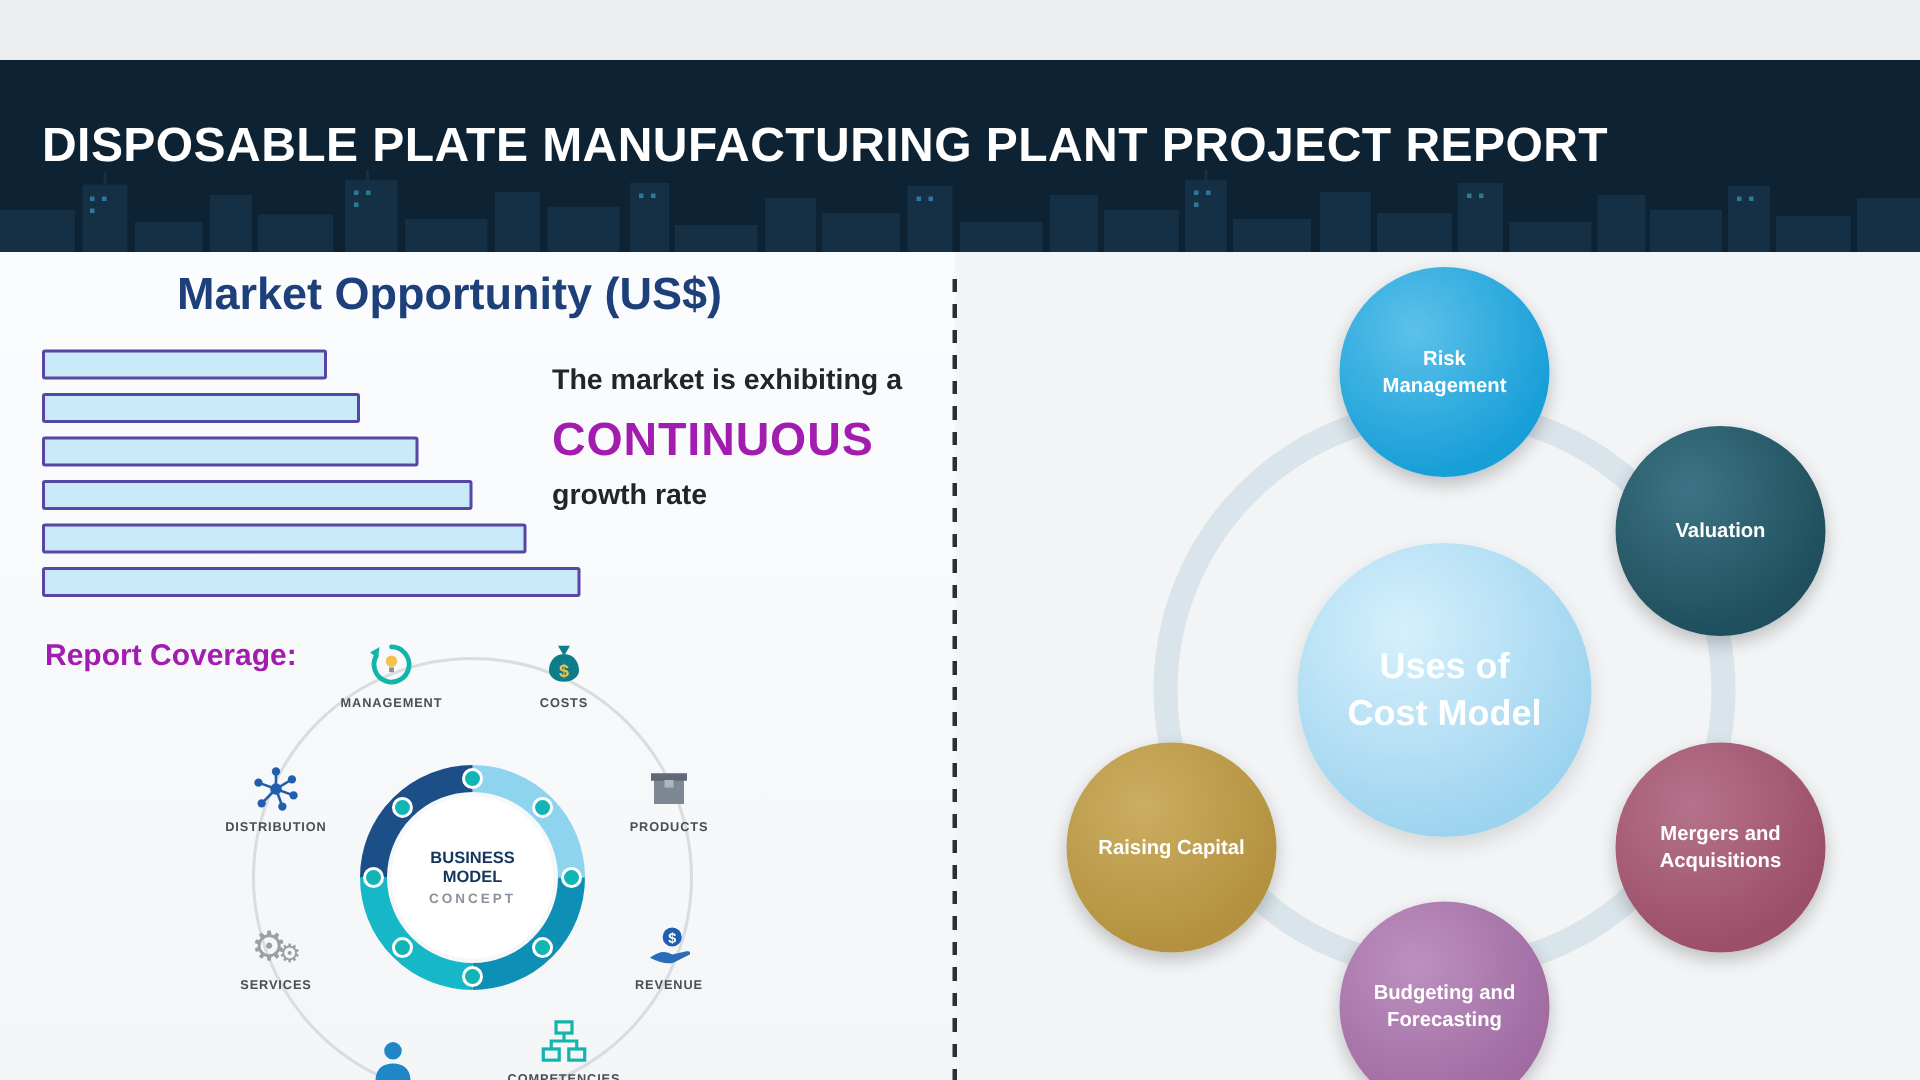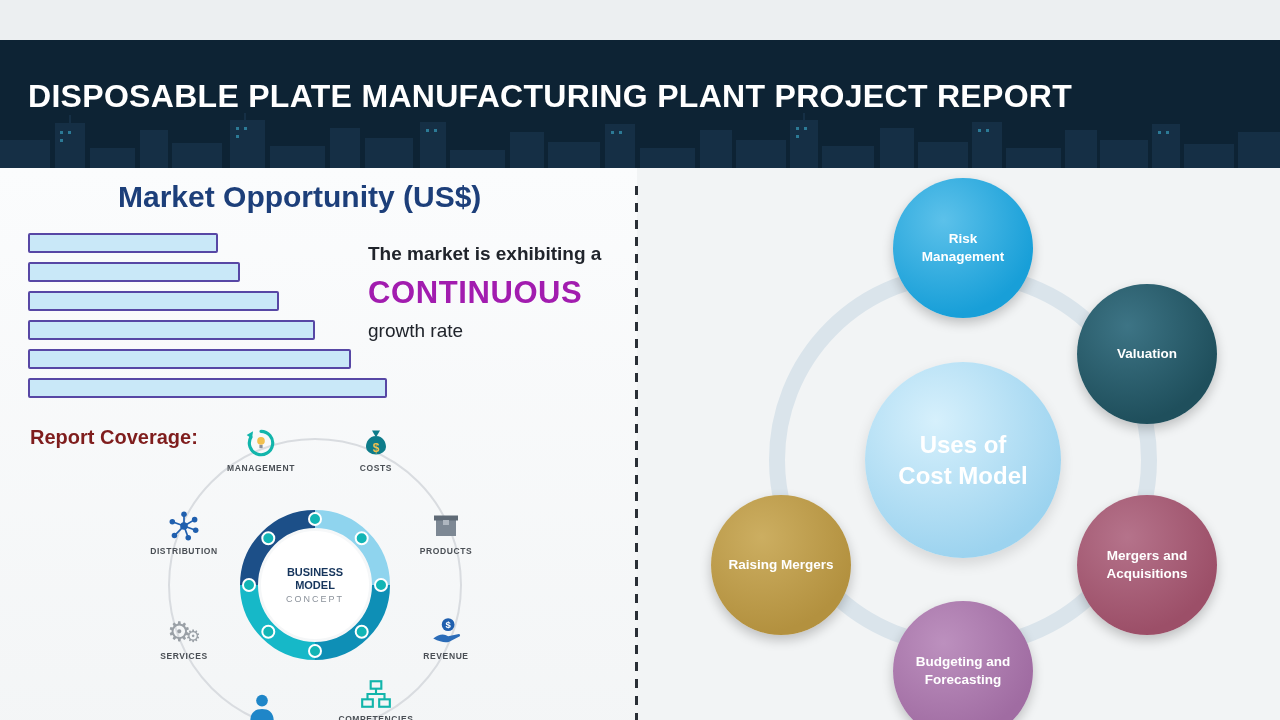--- a/index.html
+++ b/index.html
@@ -20,31 +20,31 @@
   .divider { position:absolute; left:635px; top:146px; height:558px; width:3px;
     background:repeating-linear-gradient(180deg,#2A2F36 0 9px,transparent 9px 17px); }
 
   
   .market-title { position:absolute; left:118px; top:140px; font-size:30px; font-weight:700; color:#1D3F7A; }
   .bar-chart { position:absolute; left:28px; top:193px; width:365px; }
   .bar { height:20px; margin-bottom:9px; background:#C9E8F8; border:2px solid #5747A5; border-radius:2px; }
   .growth { position:absolute; left:368px; top:203px; width:285px; color:#20242B; }
   .growth-l1 { font-size:19px; font-weight:700; }
   .growth-hl { font-size:31px; font-weight:800; color:#a21caf; letter-spacing:.6px; margin:10px 0 9px; }
-  .growth-l2 { font-size:19px; font-weight:400; }
-  .report-coverage { position:absolute; left:30px; top:386px; font-size:20px; font-weight:800; color:#7f1d1d; }
+  .growth-l2 { font-size:19px; font-weight:700; }
+  .report-coverage { position:absolute; left:30px; top:386px; font-size:20px; font-weight:800; color:#a21caf; }
 
   
   .bm { position:absolute; left:145px; top:380px; width:340px; height:335px; }
   .bm-faint { position:absolute; left:0; top:0; }
   .bm-ring-svg { position:absolute; left:75px; top:70px; }
   .bm-center { position:absolute; left:116px; top:111px; width:108px; height:108px; background:#ffffff; border-radius:50%;
     display:flex; flex-direction:column; align-items:center; justify-content:center; }
   .bm-center-t { font-size:11px; font-weight:800; color:#16355C; line-height:1.15; }
-  .bm-center-sub { font-size:9px; font-weight:400; color:#8B929B; letter-spacing:2px; margin-top:2px; }
+  .bm-center-sub { font-size:9px; font-weight:700; color:#8B929B; letter-spacing:2px; margin-top:2px; }
   .bm-item { position:absolute; width:96px; margin-left:-48px; display:flex; flex-direction:column; align-items:center; }
   .bm-item-icon { height:36px; display:flex; align-items:center; justify-content:center; }
   .bm-item-label { margin-top:2px; font-size:8.5px; font-weight:700; color:#4A4F55; letter-spacing:.6px; text-align:center; }
   .gear { font-family:"DejaVu Sans",sans-serif; color:#9AA0A6; line-height:1; }
   .g1 { font-size:27px; } .g2 { font-size:17px; margin-left:-6px; margin-top:10px; }
 
   
   .rp { position:absolute; left:637px; top:128px; width:643px; height:592px; }
   .rp-ring { position:absolute; left:0; top:0; }
   .cost-center { position:absolute; left:228px; top:194px; width:196px; height:196px; border-radius:50%;
@@ -302,18 +302,18 @@
     <div class="node n1" style="background: radial-gradient(circle at 36% 30%, rgb(61, 116, 133), rgb(31, 79, 92) 72%);">
       <span class="node-label">Valuation</span>
     </div>
     <div class="node n2" style="background: radial-gradient(circle at 36% 30%, rgb(181, 115, 139), rgb(156, 79, 104) 72%);">
       <span class="node-label">Mergers and Acquisitions</span>
     </div>
     <div class="node n3" style="background: radial-gradient(circle at 36% 30%, rgb(188, 144, 190), rgb(160, 108, 162) 72%);">
       <span class="node-label">Budgeting and Forecasting</span>
     </div>
     <div class="node n4" style="background: radial-gradient(circle at 36% 30%, rgb(204, 174, 97), rgb(179, 145, 63) 72%);">
-      <span class="node-label">Raising Mergers</span>
+      <span class="node-label">Raising Capital</span>
     </div>
 
   </div>
 
 </div>
 
 </body></html>

